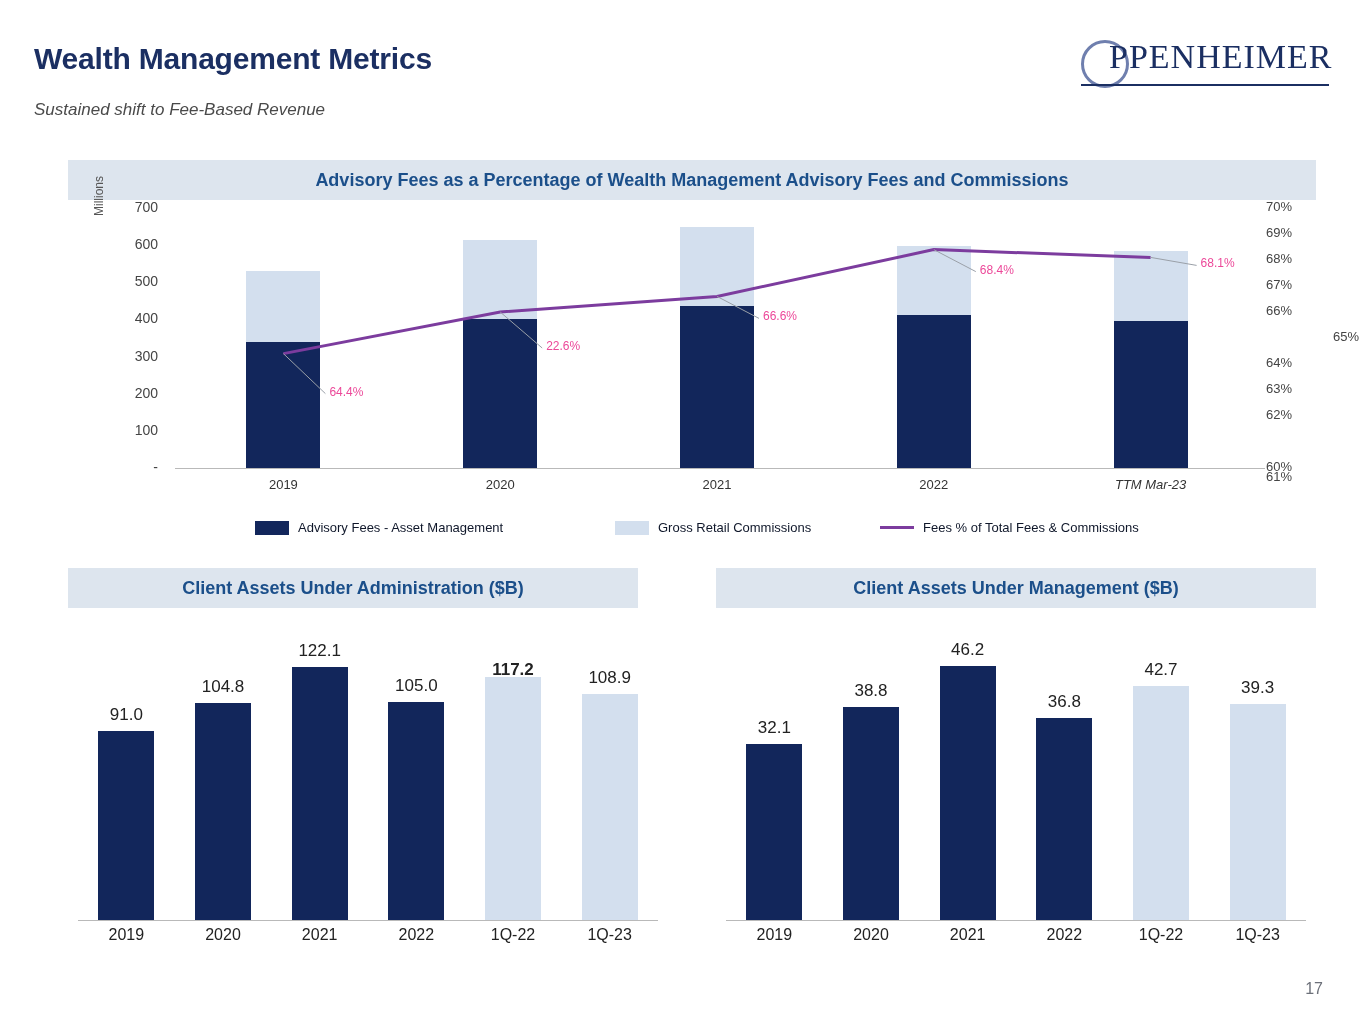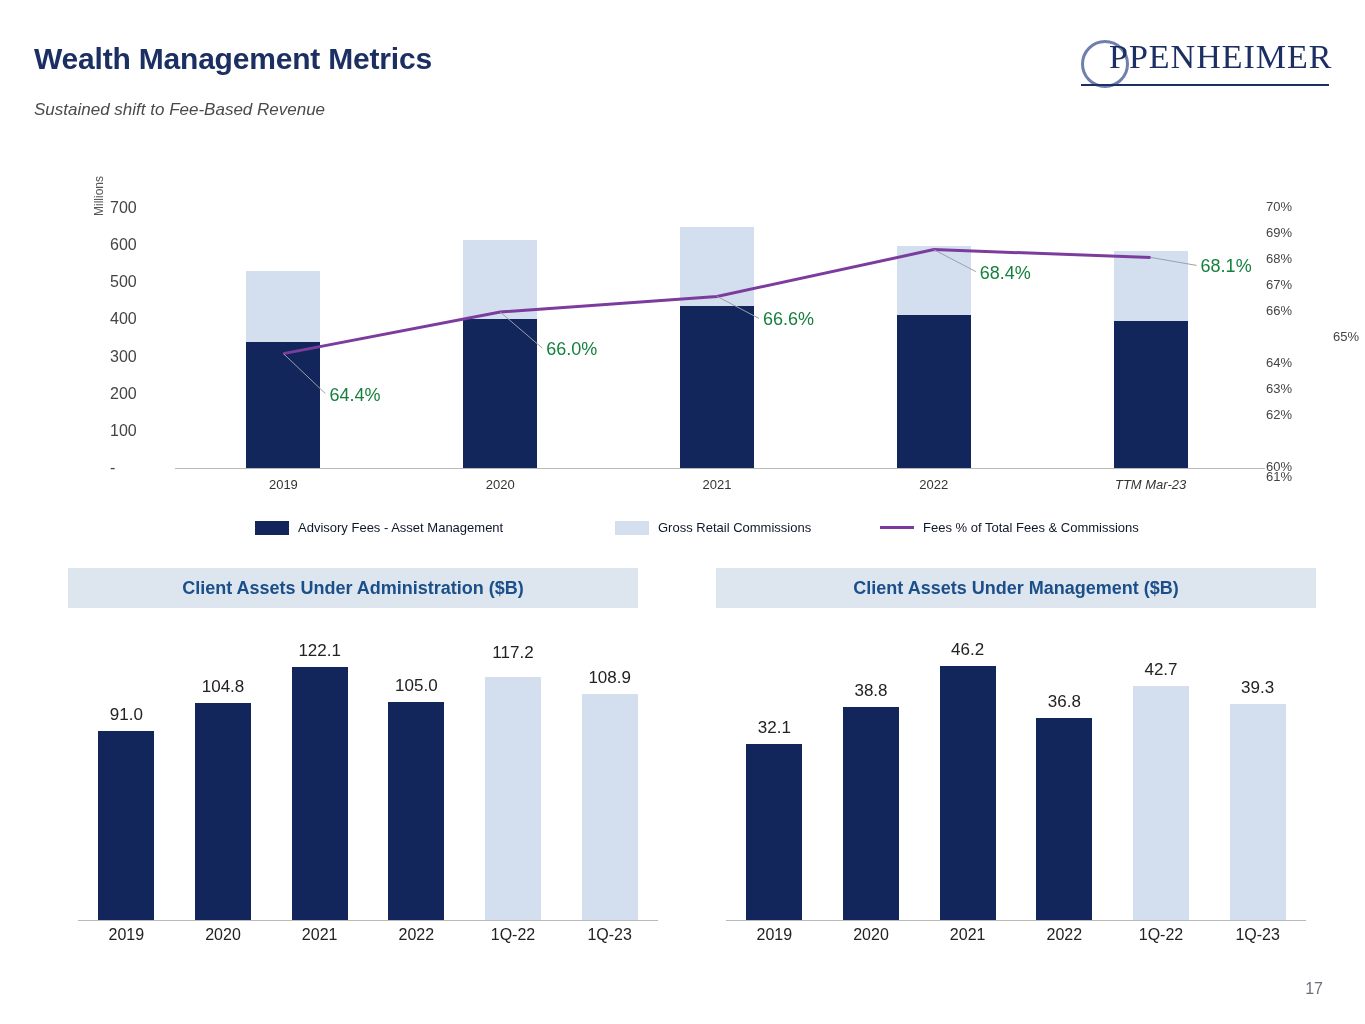--- a/index.html
+++ b/index.html
@@ -53,41 +53,41 @@
 
   
   #main-chart { position:absolute; left:68px; top:205px; width:1248px; height:330px; }
   .axis-label-millions {
     position:absolute; left:92px; top:216px;
     font-size:12px; color:#555;
     transform:rotate(-90deg); transform-origin:left top;
     white-space:nowrap;
   }
   .ytick {
-    position:absolute; width:48px; text-align:left;
-    font-size:16px; color:#444;
+    position:absolute; width:48px; text-align:right;
+    font-size:14px; color:#444;
   }
   .ytick-r {
     position:absolute; width:42px; text-align:left;
     font-size:13px; color:#444;
   }
   .plot {
     position:absolute; left:175px; top:208px; width:1084px; height:260px;
   }
   .baseline {
     position:absolute; left:175px; top:468px; width:1090px; height:1px; background:#b9b9b9;
   }
   .bar-group { position:absolute; bottom:0; width:74px; }
   .bar-light { position:absolute; bottom:0; width:74px; background:#d3dfee; }
   .bar-dark  { position:absolute; bottom:0; width:74px; background:#12265b; }
   .xcat {
     position:absolute; top:477px; width:160px; text-align:center;
     font-size:13px; color:#333;
   }
-  .pct-label { position:absolute; font-size:18px; color:#15803d; }
+  .pct-label { position:absolute; font-size:12px; color:#ec4899; }
 
   
   .legend { position:absolute; left:175px; top:520px; width:1090px; height:24px; }
   .legend-item { position:absolute; display:flex; align-items:center; gap:9px; font-size:13px; color:#0f172a; }
   .swatch { width:34px; height:14px; display:inline-block; }
   .swatch-line { width:34px; height:0; border-top:3px solid #7c3c9e; display:inline-block; }
 
   
   .mini { position:absolute; }
   #mini-aua { left:68px; top:620px; width:600px; height:330px; }
@@ -112,20 +112,21 @@
 
   <div class="page-title">Wealth Management Metrics</div>
   <div class="page-subtitle">Sustained shift to Fee-Based Revenue</div>
 
   <div class="logo">
     <div class="logo-ring"></div>
     <div class="logo-text">PPENHEIMER</div>
     <div class="logo-rule"></div>
   </div>
 
+  <div class="panel-head" id="head-main">Advisory Fees as a Percentage of Wealth Management Advisory Fees and Commissions</div>
 
   <div class="axis-label-millions" id="y-axis-title">Millions</div>
 
   <div id="main-chart"></div>
   <div class="baseline"></div>
 
   <div id="left-ticks">
       <div class="ytick" style="left: 110px; top: 459px;">-</div>
       <div class="ytick" style="left: 110px; top: 421.857px;">100</div>
       <div class="ytick" style="left: 110px; top: 384.714px;">200</div>
@@ -205,21 +206,21 @@
     <div class="mini-plot">
         <div class="mbar dark" style="left: 20.3333px; height: 188.741px;"></div>
         <div class="mval" style="left: 3.33333px; top: 65.2593px;">91.0</div>
         <div class="mbar dark" style="left: 117px; height: 217.363px;"></div>
         <div class="mval" style="left: 100px; top: 36.637px;">104.8</div>
         <div class="mbar dark" style="left: 213.667px; height: 253.244px;"></div>
         <div class="mval" style="left: 196.667px; top: 0.755556px;">122.1</div>
         <div class="mbar dark" style="left: 310.333px; height: 217.778px;"></div>
         <div class="mval" style="left: 293.333px; top: 36.2222px;">105.0</div>
         <div class="mbar light" style="left: 407px; height: 243.081px;"></div>
-        <div class="mval" style="left: 390px; top: 3px;">117.2</div>
+        <div class="mval" style="left: 390px; top: 20px; font-weight: bold;">117.2</div>
         <div class="mbar light" style="left: 503.667px; height: 225.867px;"></div>
         <div class="mval" style="left: 486.667px; top: 28.1333px;">108.9</div>
       </div>
     <div class="mini-axis"></div>
   <div class="mcat" style="left: 3.33333px;">2019</div>
       <div class="mcat" style="left: 100px;">2020</div>
       <div class="mcat" style="left: 196.667px;">2021</div>
       <div class="mcat" style="left: 293.333px;">2022</div>
       <div class="mcat" style="left: 390px;">1Q-22</div>
       <div class="mcat" style="left: 486.667px;">1Q-23</div>
@@ -245,17 +246,17 @@
   <div class="mcat" style="left: 3.33333px;">2019</div>
       <div class="mcat" style="left: 100px;">2020</div>
       <div class="mcat" style="left: 196.667px;">2021</div>
       <div class="mcat" style="left: 293.333px;">2022</div>
       <div class="mcat" style="left: 390px;">1Q-22</div>
       <div class="mcat" style="left: 486.667px;">1Q-23</div>
     </div>
 
   <div class="page-number">17</div>
 <div class="pct-label" style="left: 329.4px; top: 384.6px;">64.4%</div>
-    <div class="pct-label" style="left: 546.2px; top: 339px;">66.0%</div>
+    <div class="pct-label" style="left: 546.2px; top: 339px;">22.6%</div>
     <div class="pct-label" style="left: 763px; top: 309.4px;">66.6%</div>
     <div class="pct-label" style="left: 979.8px; top: 262.6px;">68.4%</div>
     <div class="pct-label" style="left: 1200.6px; top: 256.4px;">68.1%</div>
   </div>
 
 </body></html>

